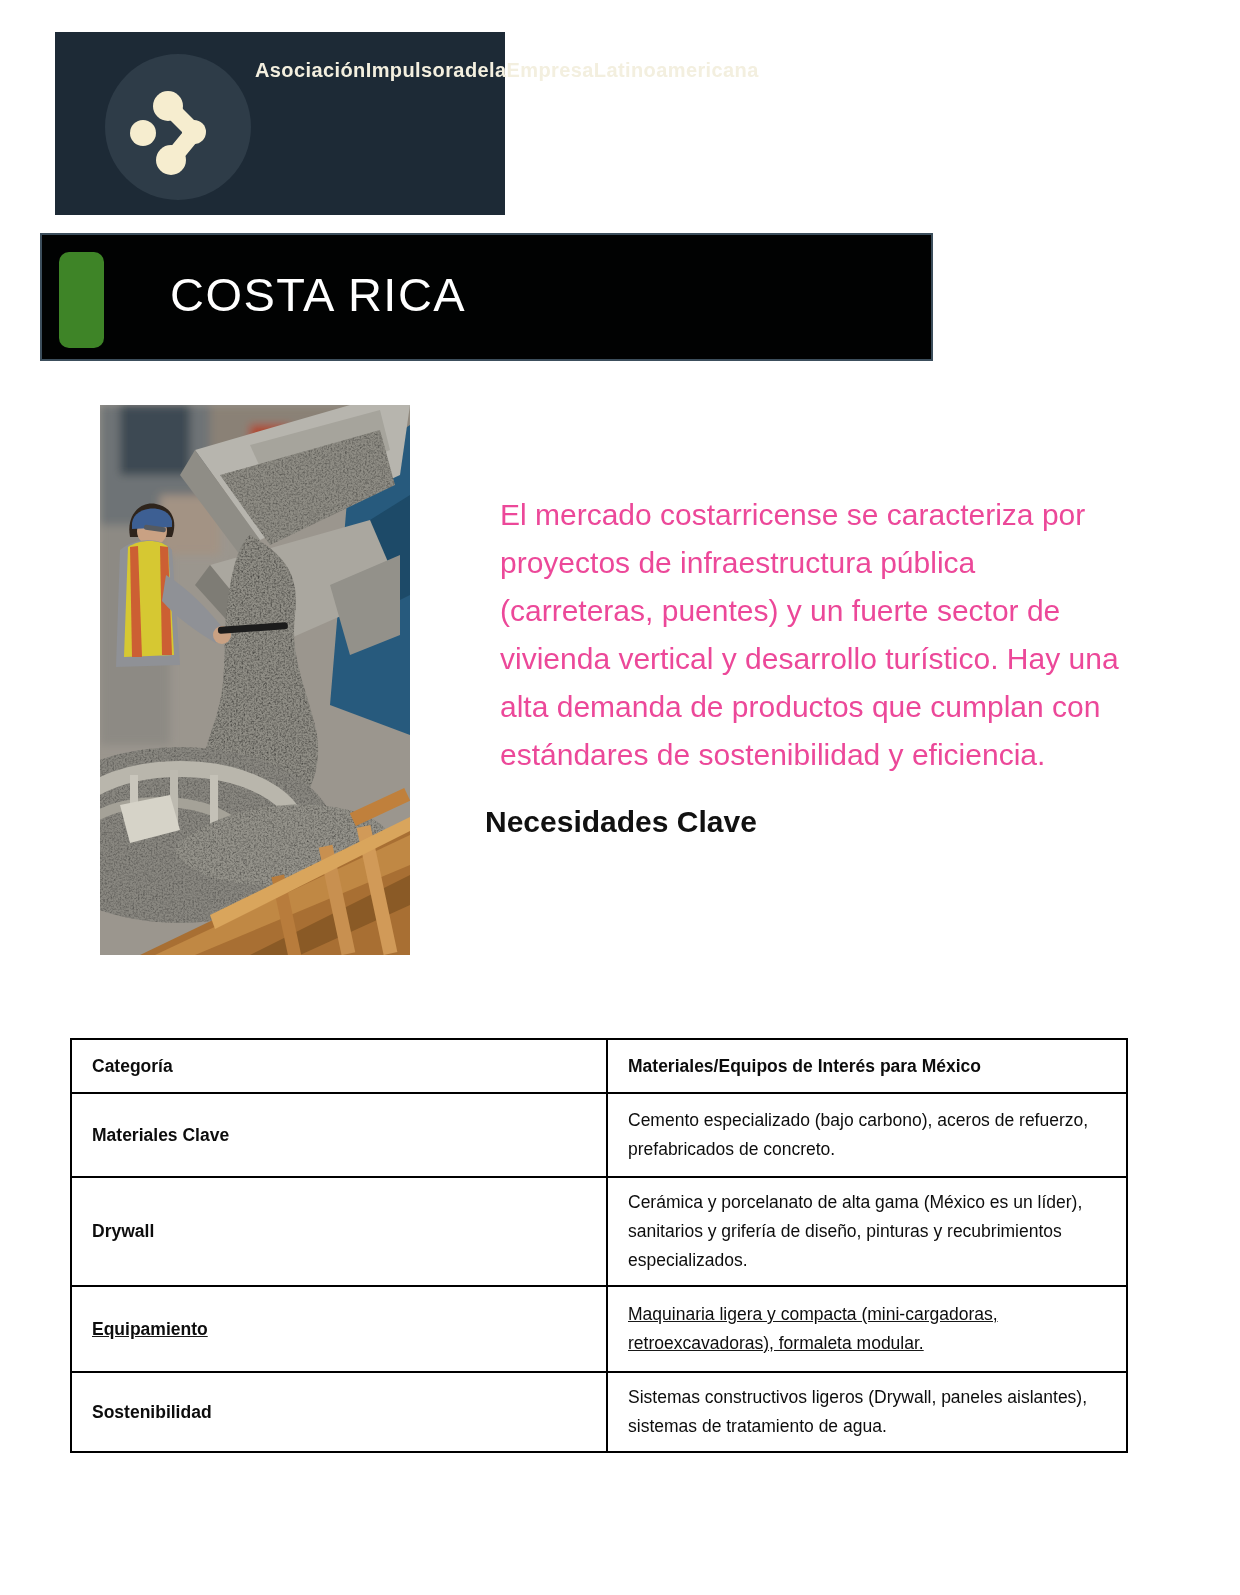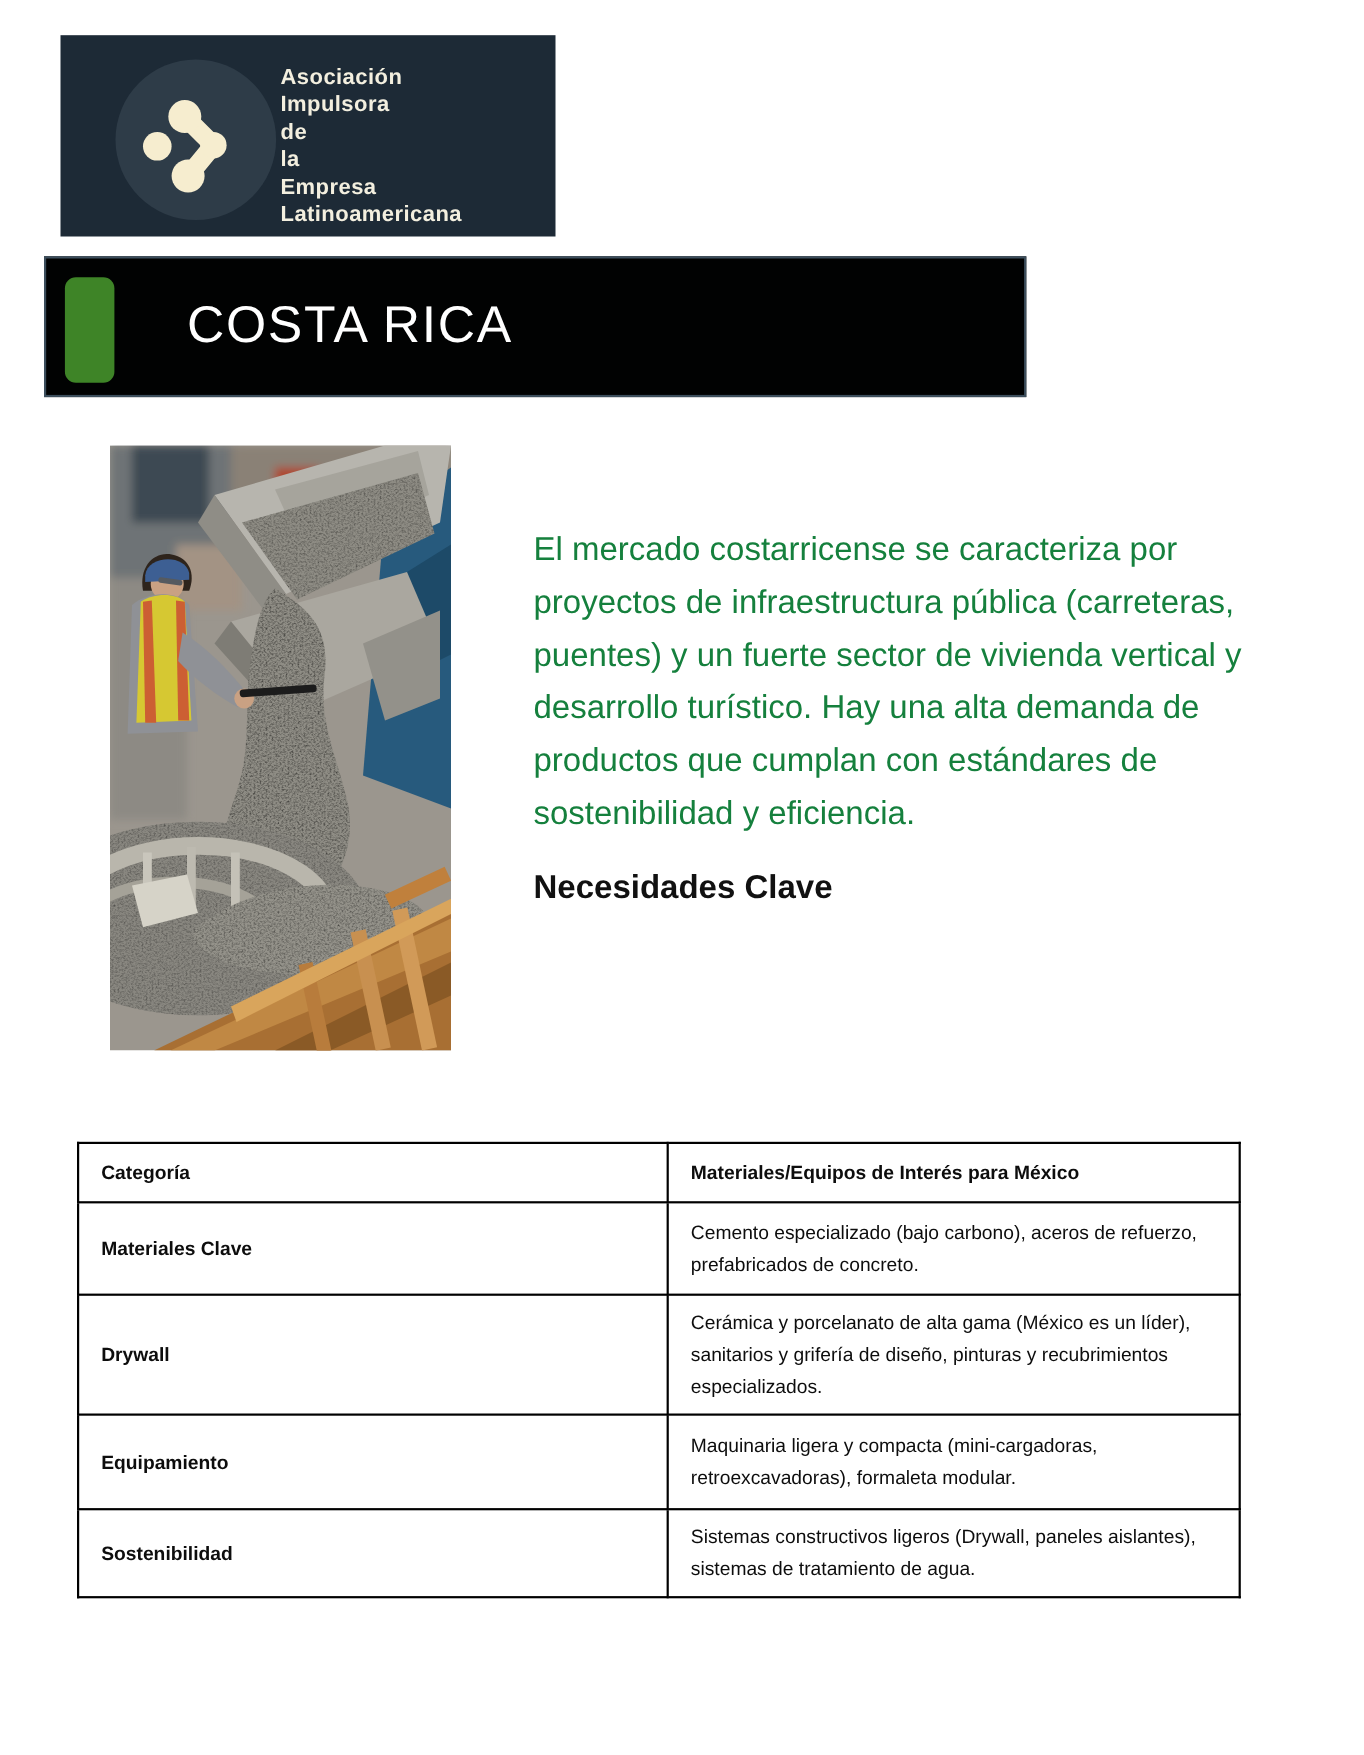--- a/index.html
+++ b/index.html
@@ -2,53 +2,53 @@
 <html><head>
 <meta charset="utf-8">
 <style>
   html,body{margin:0;padding:0;background:#ffffff;}
   .page{position:relative;width:1240px;height:1595px;background:#ffffff;overflow:hidden;
         font-family:"Liberation Sans",sans-serif;color:#191919;}
 
   
   .logo-box{position:absolute;left:55px;top:32px;width:450px;height:183px;background:#1d2a36;}
   .logo-mark{position:absolute;left:0;top:0;}
-  .logo-text{position:absolute;left:200px;top:26px;display:flex;flex-direction:column;
+  .logo-text{position:absolute;left:200px;top:26px;display:flex;flex-direction:row;
              font-weight:bold;font-size:20px;line-height:25px;color:#f3efdf;letter-spacing:.4px;}
 
   
   .banner{position:absolute;left:40px;top:233px;width:889px;height:124px;background:#010202;
           border:2px solid #3c4e5c;}
   .banner .accent{position:absolute;left:17px;top:17px;width:45px;height:96px;border-radius:10px;
           background:#3e8427;}
   .banner h1{position:absolute;left:128px;top:50%;transform:translateY(-54%);margin:0;
           font-size:47px;font-weight:400;color:#ffffff;letter-spacing:1.5px;}
 
   
   .photo{position:absolute;left:100px;top:405px;width:310px;height:550px;display:block;}
 
   
   .intro{position:absolute;left:485px;top:476px;width:662px;}
-  .intro p{margin:0;font-size:30px;line-height:48px;color:#15803d;}
+  .intro p{margin:15px;font-size:30px;line-height:48px;color:#ec4899;}
   .intro h2{margin:24px 0 0 0;font-size:30px;line-height:38px;color:#111111;font-weight:bold;}
 
   
   .needs-table{position:absolute;left:70px;top:1038px;width:1056px;border-collapse:collapse;
                table-layout:fixed;}
   .needs-table col.c1{width:536px;}
   .needs-table col.c2{width:520px;}
   .needs-table th,.needs-table td{border:2px solid #000000;vertical-align:middle;
                padding:10px 4px 10px 20px;font-size:17.5px;line-height:29px;color:#0d0d0d;
                text-align:left;}
   .needs-table th{font-weight:bold;}
   .needs-table td.cat{font-weight:bold;}
   .needs-table tr.hrow{height:54px;}
   .needs-table tr.r0{height:84px;}
   .needs-table tr.r1{height:103px;}
-  .needs-table tr.r2{height:86px;}
+  .needs-table tr.r2{height:86px;text-decoration:underline;}
   .needs-table tr.r3{height:70px;}
 </style>
 </head>
 <body>
 
 <div class="page">
 
   <header class="logo-box">
     <svg class="logo-mark" width="450" height="183" viewBox="0 0 450 183">
       <circle cx="123" cy="95" r="73" fill="#2e3c48"></circle>

